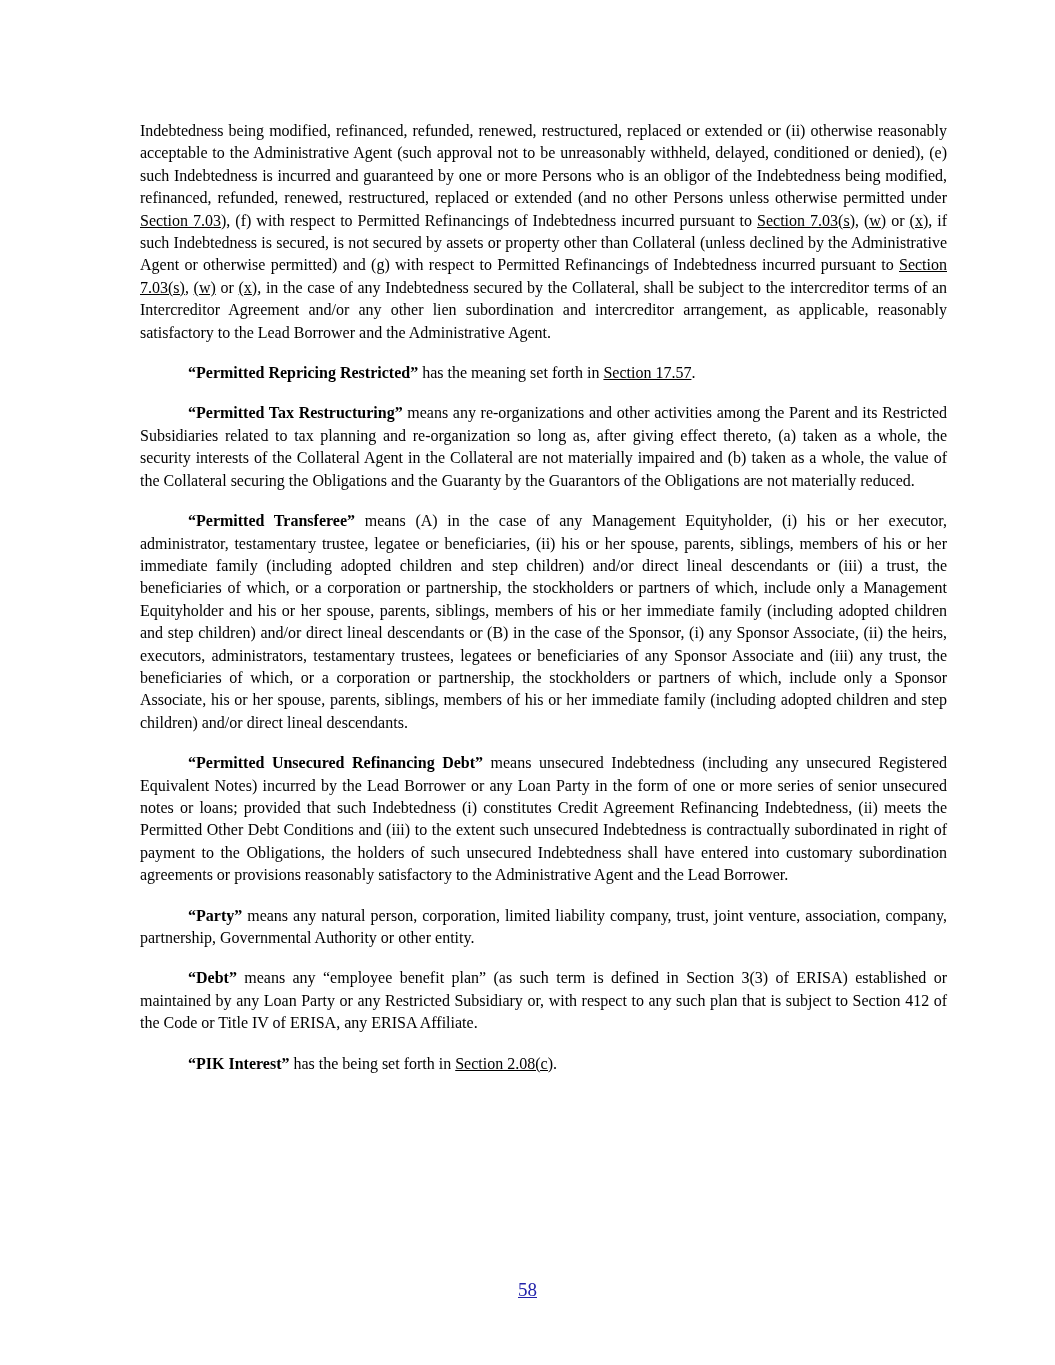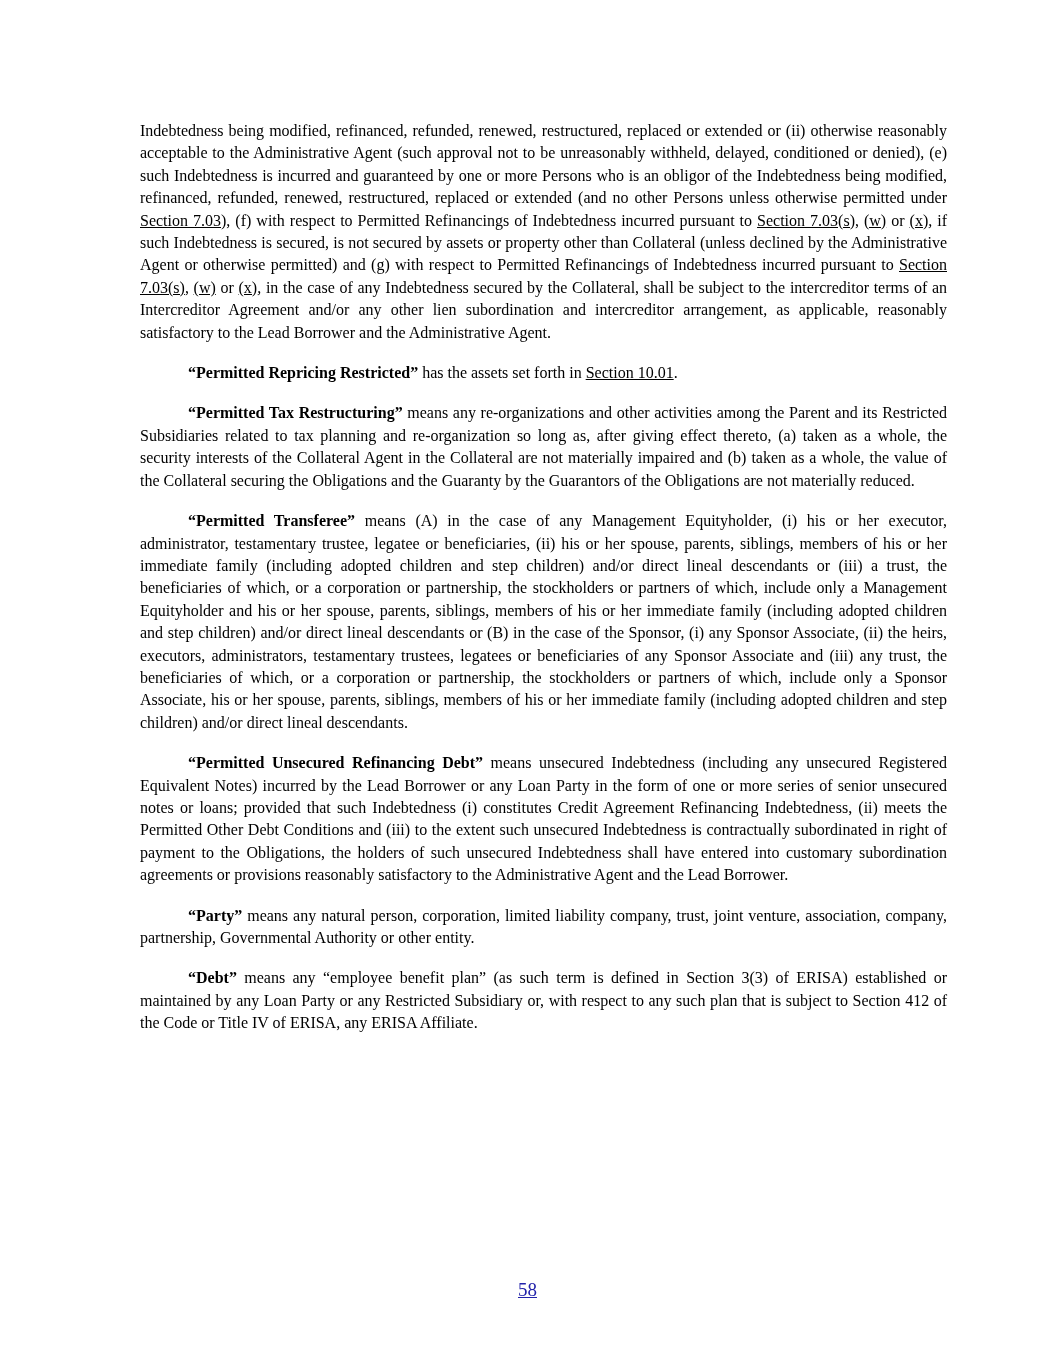--- a/index.html
+++ b/index.html
@@ -57,23 +57,24 @@
     text-decoration: underline;
     cursor: pointer;
   }
 </style>
 </head>
 <body>
 
 <div class="page">
   <main class="content">
       <p class="para no-indent"><span>Indebtedness being modified, refinanced, refunded, renewed, restructured, replaced or extended or (ii) otherwise reasonably acceptable to the Administrative Agent (such approval not to be unreasonably withheld, delayed, conditioned or denied), (e) such Indebtedness is incurred and guaranteed by one or more Persons who is an obligor of the Indebtedness being modified, refinanced, refunded, renewed, restructured, replaced or extended (and no other Persons unless otherwise permitted under </span><span class="run-u">Section 7.03</span><span>), (f) with respect to Permitted Refinancings of Indebtedness incurred pursuant to </span><span class="run-u">Section 7.03(s)</span><span>, </span><span class="run-u">(w)</span><span> or </span><span class="run-u">(x)</span><span>, if such Indebtedness is secured, is not secured by assets or property other than Collateral (unless declined by the Administrative Agent or otherwise permitted) and (g) with respect to Permitted Refinancings of Indebtedness incurred pursuant to </span><span class="run-u">Section 7.03(s)</span><span>, </span><span class="run-u">(w)</span><span> or </span><span class="run-u">(x)</span><span>, in the case of any Indebtedness secured by the Collateral, shall be subject to the intercreditor terms of an Intercreditor Agreement and/or any other lien subordination and intercreditor arrangement, as applicable, reasonably satisfactory to the Lead Borrower and the Administrative Agent.</span></p>
-      <p class="para"><span class="run-b">“Permitted Repricing Restricted”</span><span> has the assets set forth in </span><span class="run-u">Section 10.01</span><span>.</span></p>
+      <p class="para"><span class="run-b">“Permitted Repricing Restricted”</span><span> has the meaning set forth in </span><span class="run-u">Section 17.57</span><span>.</span></p>
       <p class="para"><span class="run-b">“Permitted Tax Restructuring”</span><span> means any re-organizations and other activities among the Parent and its Restricted Subsidiaries related to tax planning and re-organization so long as, after giving effect thereto, (a) taken as a whole, the security interests of the Collateral Agent in the Collateral are not materially impaired and (b) taken as a whole, the value of the Collateral securing the Obligations and the Guaranty by the Guarantors of the Obligations are not materially reduced.</span></p>
       <p class="para"><span class="run-b">“Permitted Transferee”</span><span> means (A) in the case of any Management Equityholder, (i) his or her executor, administrator, testamentary trustee, legatee or beneficiaries, (ii) his or her spouse, parents, siblings, members of his or her immediate family (including adopted children and step children) and/or direct lineal descendants or (iii) a trust, the beneficiaries of which, or a corporation or partnership, the stockholders or partners of which, include only a Management Equityholder and his or her spouse, parents, siblings, members of his or her immediate family (including adopted children and step children) and/or direct lineal descendants or (B) in the case of the Sponsor, (i) any Sponsor Associate, (ii) the heirs, executors, administrators, testamentary trustees, legatees or beneficiaries of any Sponsor Associate and (iii) any trust, the beneficiaries of which, or a corporation or partnership, the stockholders or partners of which, include only a Sponsor Associate, his or her spouse, parents, siblings, members of his or her immediate family (including adopted children and step children) and/or direct lineal descendants.</span></p>
       <p class="para"><span class="run-b">“Permitted Unsecured Refinancing Debt”</span><span> means unsecured Indebtedness (including any unsecured Registered Equivalent Notes) incurred by the Lead Borrower or any Loan Party in the form of one or more series of senior unsecured notes or loans; </span><span class="run-i">provided</span><span> that such Indebtedness (i) constitutes Credit Agreement Refinancing Indebtedness, (ii) meets the Permitted Other Debt Conditions and (iii) to the extent such unsecured Indebtedness is contractually subordinated in right of payment to the Obligations, the holders of such unsecured Indebtedness shall have entered into customary subordination agreements or provisions reasonably satisfactory to the Administrative Agent and the Lead Borrower.</span></p>
       <p class="para"><span class="run-b">“Party”</span><span> means any natural person, corporation, limited liability company, trust, joint venture, association, company, partnership, Governmental Authority or other entity.</span></p>
       <p class="para"><span class="run-b">“Debt”</span><span> means any “employee benefit plan” (as such term is defined in Section 3(3) of ERISA) established or maintained by any Loan Party or any Restricted Subsidiary or, with respect to any such plan that is subject to Section 412 of the Code or Title IV of ERISA, any ERISA Affiliate.</span></p>
+      <p class="para"><span class="run-b">“PIK Interest”</span><span> has the being set forth in </span><span class="run-u">Section 2.08(c)</span><span>.</span></p>
     </main>
   <footer class="footer">
     <a class="page-number">58</a>
   </footer>
 </div>
 
 </body></html>

